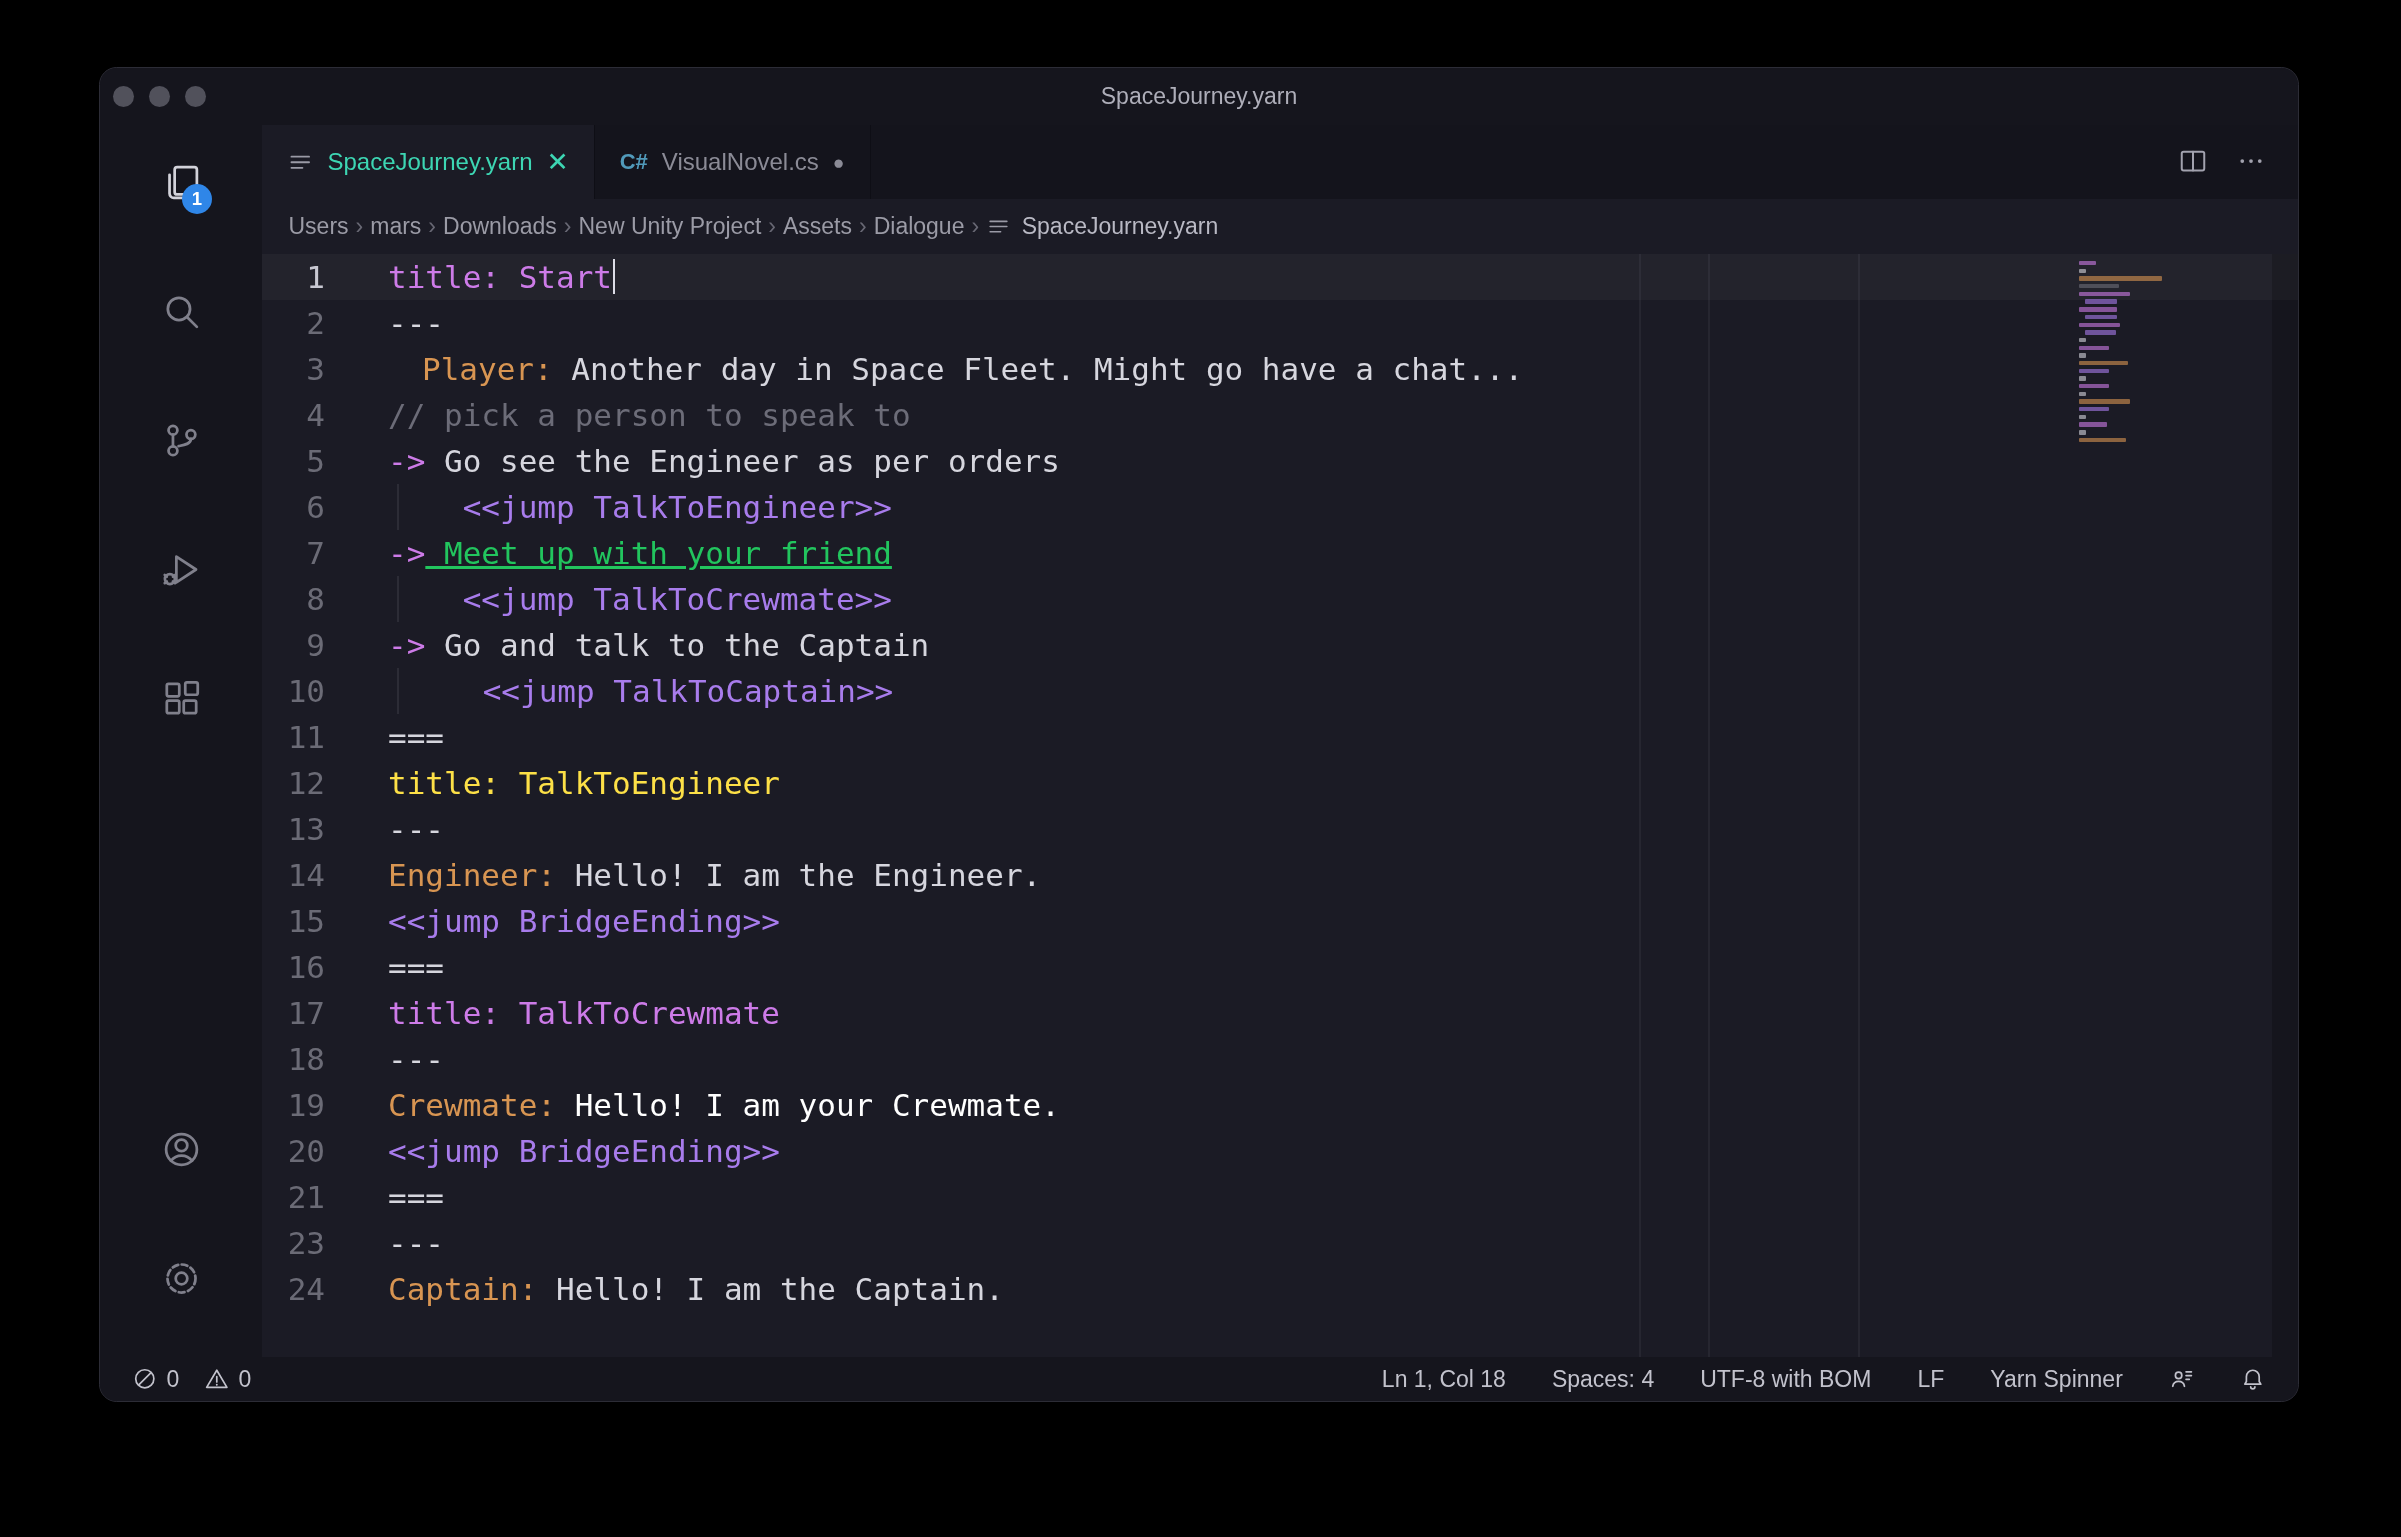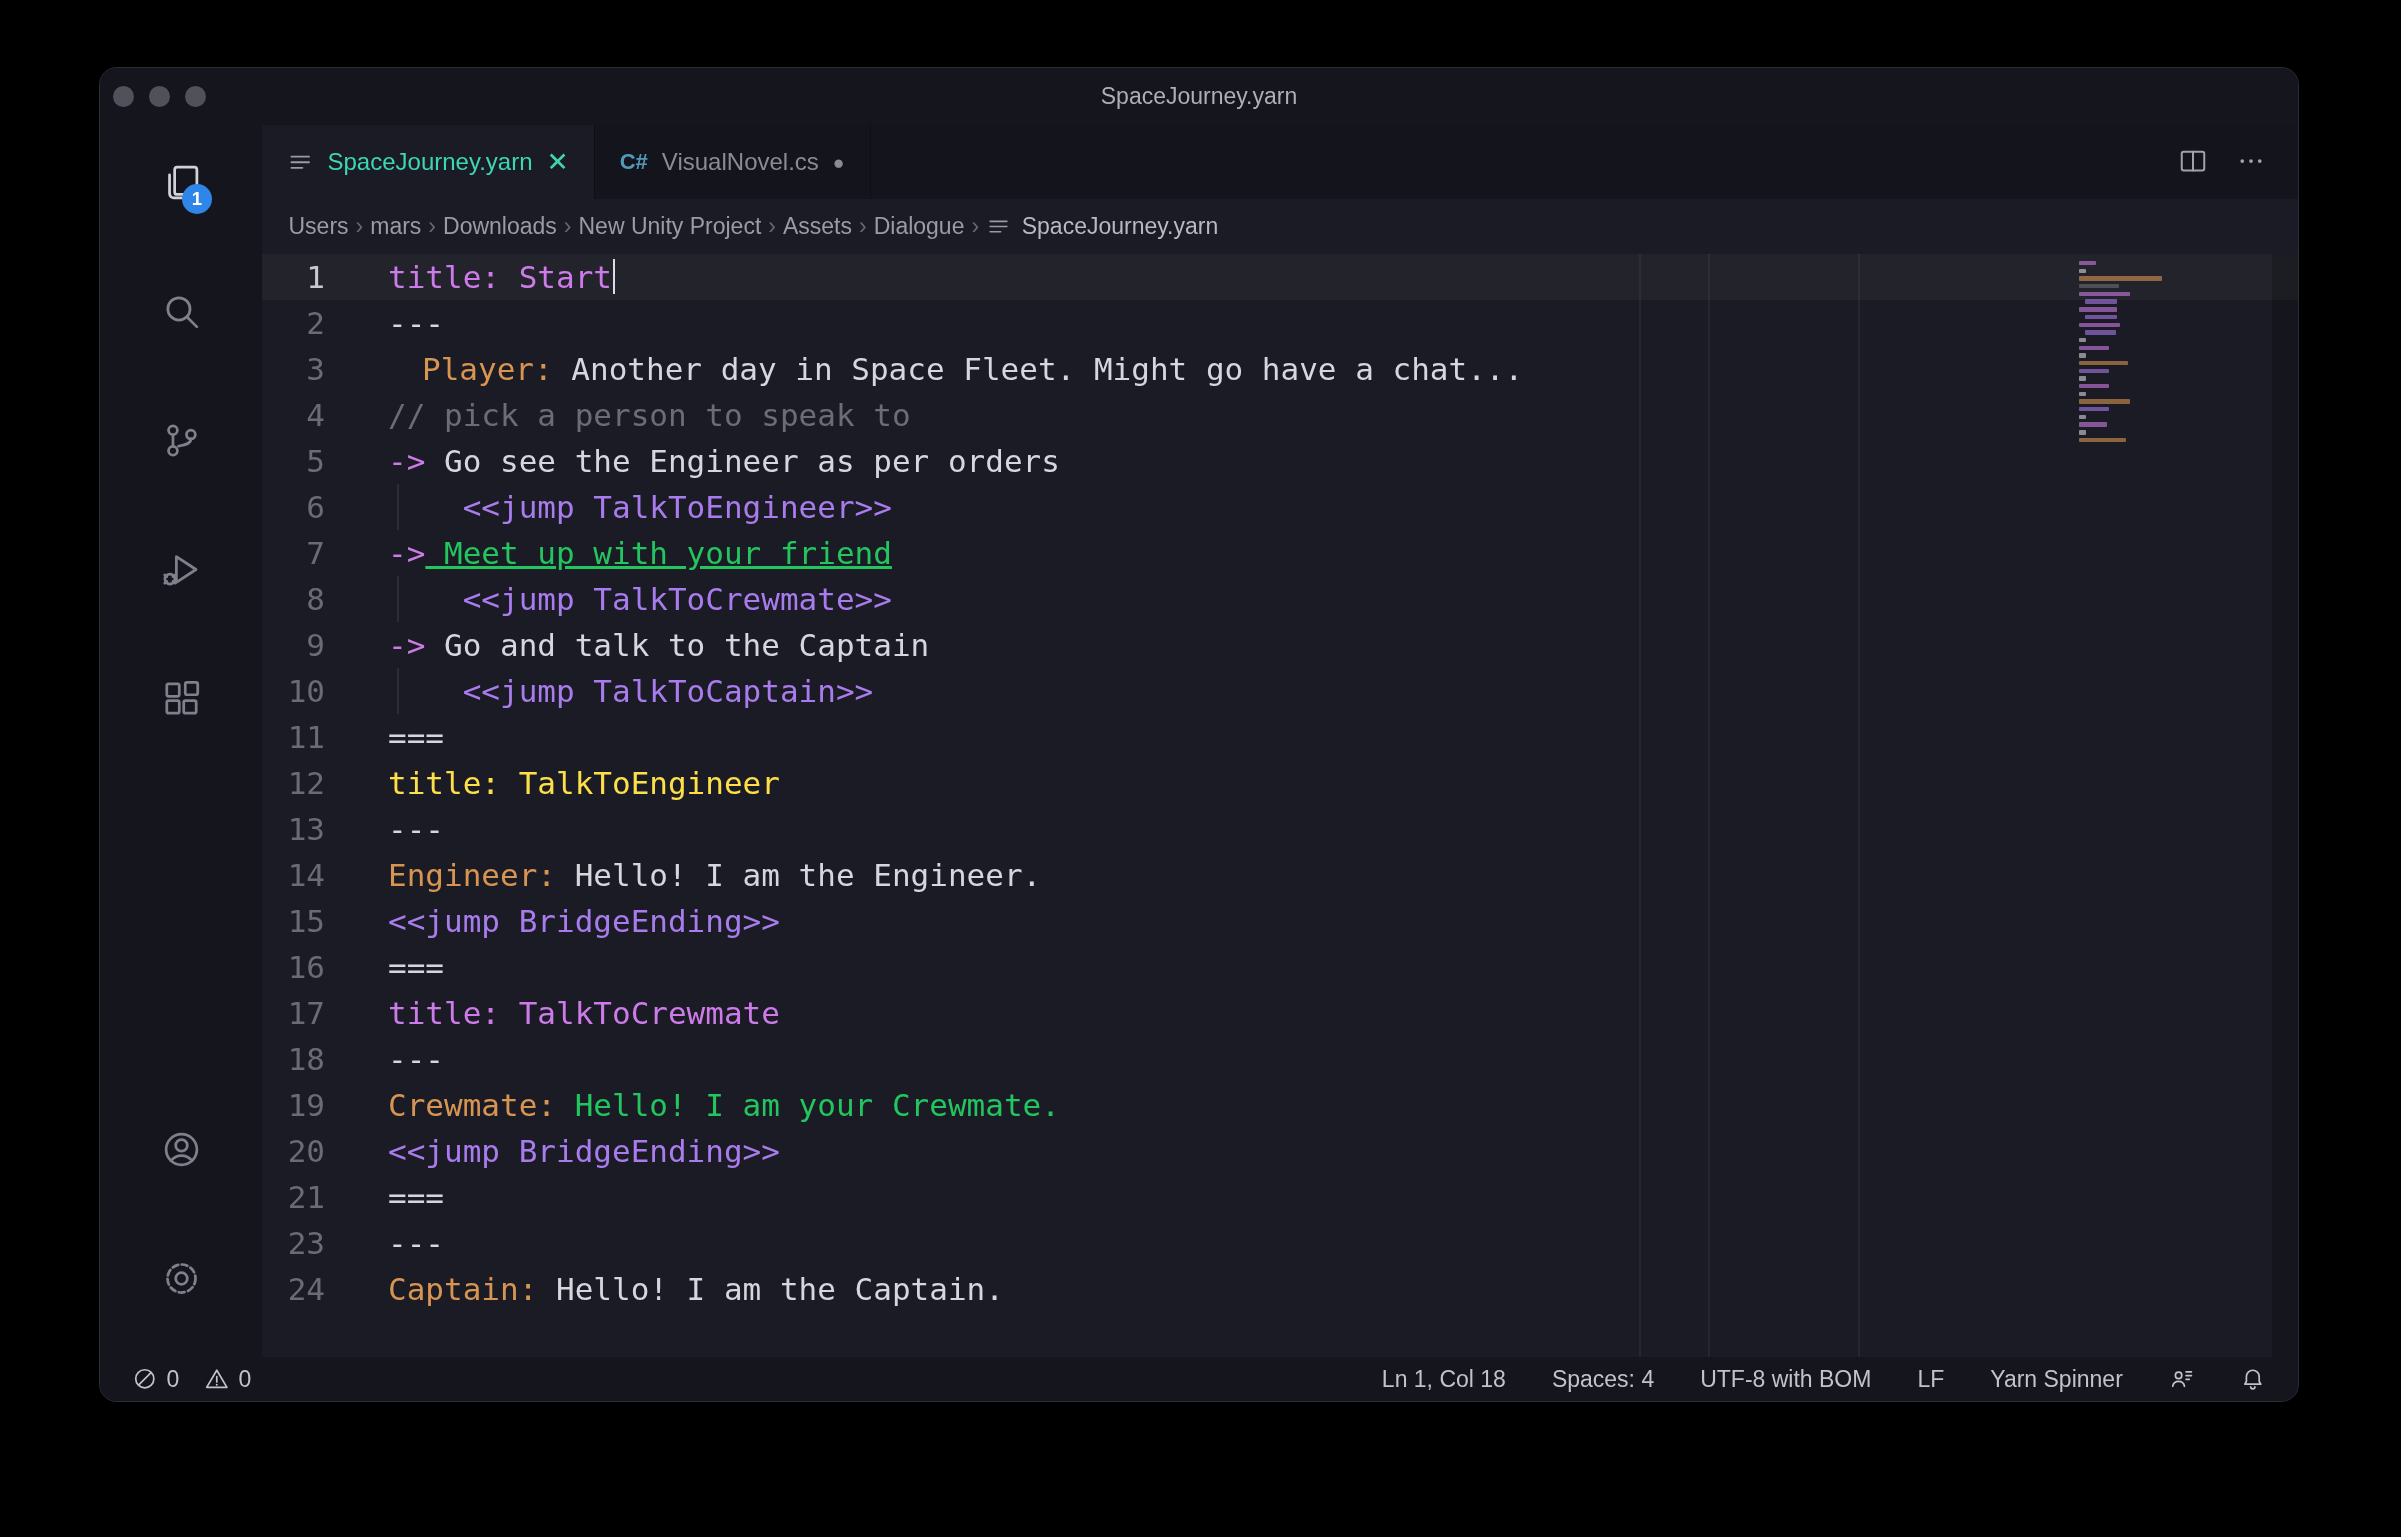--- a/index.html
+++ b/index.html
@@ -219,30 +219,30 @@
           <div class="lines" id="lines">
               <div class="line-row active-line"><div class="gutter">1</div><div class="code"><span style="color: rgb(205, 123, 232);">title: Start</span><span class="cursor"></span></div></div>
               <div class="line-row"><div class="gutter">2</div><div class="code"><span style="color: rgb(214, 214, 222);">---</span></div></div>
               <div class="line-row"><div class="gutter">3</div><div class="code"><span style="color: rgb(216, 149, 82); margin-left: 34px;">Player:</span><span style="color: rgb(214, 214, 222);"> Another day in Space Fleet. Might go have a chat...</span></div></div>
               <div class="line-row"><div class="gutter">4</div><div class="code"><span style="color: rgb(108, 108, 120);">// pick a person to speak to</span></div></div>
               <div class="line-row"><div class="gutter">5</div><div class="code"><span style="color: rgb(205, 123, 232);">-&gt;</span><span style="color: rgb(214, 214, 222);"> Go see the Engineer as per orders</span></div></div>
               <div class="line-row"><div class="gutter">6</div><div class="code has-guide"><span style="color: rgb(214, 214, 222);">    </span><span style="color: rgb(168, 124, 236);">&lt;&lt;jump TalkToEngineer&gt;&gt;</span></div></div>
               <div class="line-row"><div class="gutter">7</div><div class="code"><span style="color: rgb(205, 123, 232);">-&gt;</span><span style="color: #22c55e; text-decoration: underline;"> Meet up with your friend</span></div></div>
               <div class="line-row"><div class="gutter">8</div><div class="code has-guide"><span style="color: rgb(214, 214, 222);">    </span><span style="color: rgb(168, 124, 236);">&lt;&lt;jump TalkToCrewmate&gt;&gt;</span></div></div>
               <div class="line-row"><div class="gutter">9</div><div class="code"><span style="color: rgb(205, 123, 232);">-&gt;</span><span style="color: rgb(214, 214, 222);"> Go and talk to the Captain</span></div></div>
-              <div class="line-row"><div class="gutter">10</div><div class="code has-guide"><span style="color: rgb(214, 214, 222);">    </span><span style="color: rgb(168, 124, 236);">&lt;&lt;jump TalkToCaptain&gt;&gt;</span></div></div>
+              <div class="line-row"><div class="gutter">10</div><div class="code has-guide"><span style="color: rgb(214, 214, 222);">    </span><span style="color: rgb(168, 124, 236); margin-left: 20px;">&lt;&lt;jump TalkToCaptain&gt;&gt;</span></div></div>
               <div class="line-row"><div class="gutter">11</div><div class="code"><span style="color: rgb(214, 214, 222);">===</span></div></div>
               <div class="line-row"><div class="gutter">12</div><div class="code"><span style="color: #fde047;">title: TalkToEngineer</span></div></div>
               <div class="line-row"><div class="gutter">13</div><div class="code"><span style="color: rgb(214, 214, 222);">---</span></div></div>
               <div class="line-row"><div class="gutter">14</div><div class="code"><span style="color: rgb(216, 149, 82);">Engineer:</span><span style="color: rgb(214, 214, 222);"> Hello! I am the Engineer.</span></div></div>
               <div class="line-row"><div class="gutter">15</div><div class="code"><span style="color: rgb(168, 124, 236);">&lt;&lt;jump BridgeEnding&gt;&gt;</span></div></div>
               <div class="line-row"><div class="gutter">16</div><div class="code"><span style="color: rgb(214, 214, 222);">===</span></div></div>
               <div class="line-row"><div class="gutter">17</div><div class="code"><span style="color: rgb(205, 123, 232);">title: TalkToCrewmate</span></div></div>
               <div class="line-row"><div class="gutter">18</div><div class="code"><span style="color: rgb(214, 214, 222);">---</span></div></div>
-              <div class="line-row"><div class="gutter">19</div><div class="code"><span style="color: rgb(216, 149, 82);">Crewmate:</span><span style="color: #22c55e; text-align: center;"> Hello! I am your Crewmate.</span></div></div>
+              <div class="line-row"><div class="gutter">19</div><div class="code"><span style="color: rgb(216, 149, 82);">Crewmate:</span><span style="color: #ffffff; text-align: center;"> Hello! I am your Crewmate.</span></div></div>
               <div class="line-row"><div class="gutter">20</div><div class="code"><span style="color: rgb(168, 124, 236);">&lt;&lt;jump BridgeEnding&gt;&gt;</span></div></div>
               <div class="line-row"><div class="gutter">21</div><div class="code"><span style="color: rgb(214, 214, 222);">===</span></div></div>
               <div class="line-row"><div class="gutter">23</div><div class="code"><span style="color: rgb(214, 214, 222);">---</span></div></div>
               <div class="line-row"><div class="gutter">24</div><div class="code"><span style="color: rgb(216, 149, 82);">Captain:</span><span style="color: rgb(214, 214, 222);"> Hello! I am the Captain.</span></div></div>
             </div>
           <div class="minimap" id="minimap">
               <div class="mm-row">
                 <div class="mm-bar" style="margin-left: 0px; width: 17px; background: rgb(205, 123, 232);"></div>
               </div>
               <div class="mm-row">

